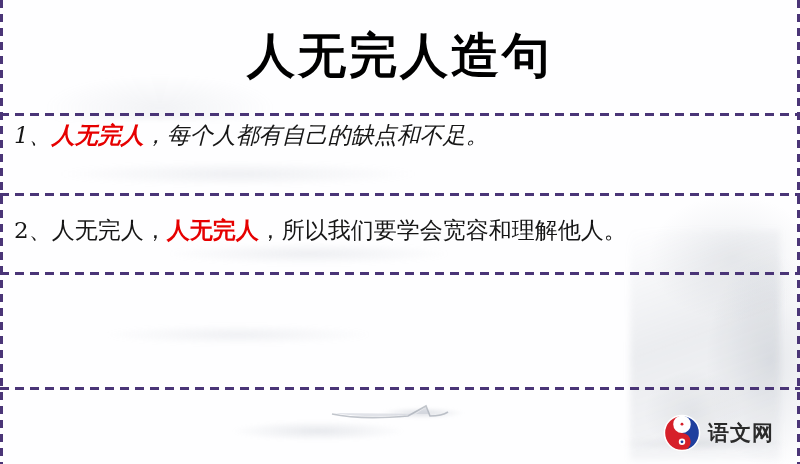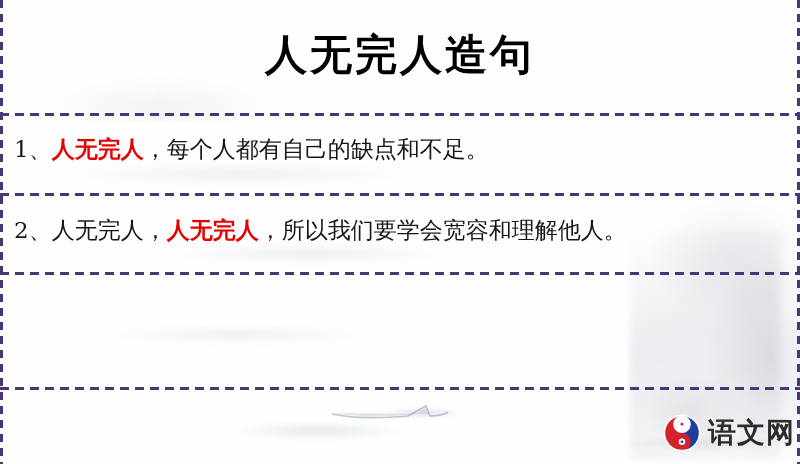--- a/index.html
+++ b/index.html
@@ -141,41 +141,41 @@
   .hr-4 { top: 387px; }
 
   
   .title {
     position: absolute;
     top: 24px;
     left: 0;
     width: 800px;
     text-align: center;
     font-family: "DejaVu Serif", "Liberation Serif", serif;
-    font-size: 42px;
+    font-size: 48px;
     font-weight: bold;
     letter-spacing: 3px;
     color: #000000;
     line-height: 62px;
     white-space: nowrap;
   }
 
   
   .sentence {
     position: absolute;
     left: 14px;
     width: 780px;
     font-family: "DejaVu Serif", "Liberation Serif", serif;
     font-size: 23px;
     line-height: 42px;
     color: #161616;
     letter-spacing: 0px;
     text-align: justify;
   }
-  .s1 { top: 128px; }
+  .s1 { top: 114px; font-style: italic; }
   .s2 { top: 209px; }
   .s3 { top: 287px; }
 
   .kw {
     color: #e60000;
     font-weight: bold;
   }
   .idx { color: #161616; }
 
   
@@ -189,21 +189,21 @@
     align-items: center;
     gap: 7px;
   }
   .logo-mark {
     width: 38px;
     height: 38px;
     flex: 0 0 38px;
   }
   .logo-text {
     font-family: "DejaVu Sans", "Liberation Sans", sans-serif;
-    font-size: 28px;
+    font-size: 21px;
     font-weight: bold;
     color: #2b2b2b;
     letter-spacing: 1px;
     line-height: 38px;
     white-space: nowrap;
   }
 </style>
 </head>
 <body>
 

